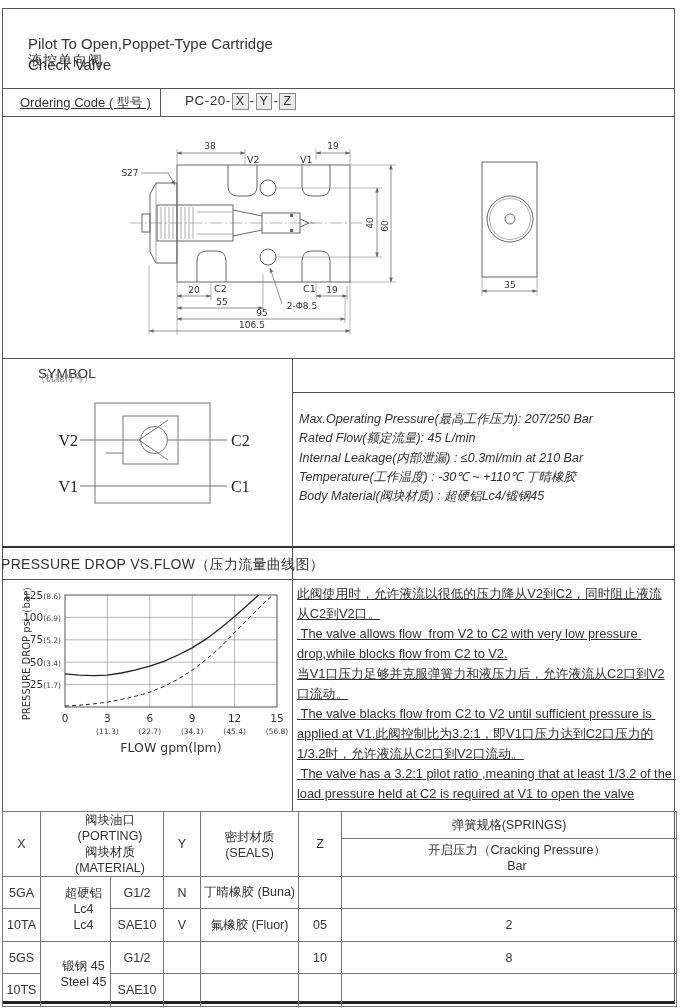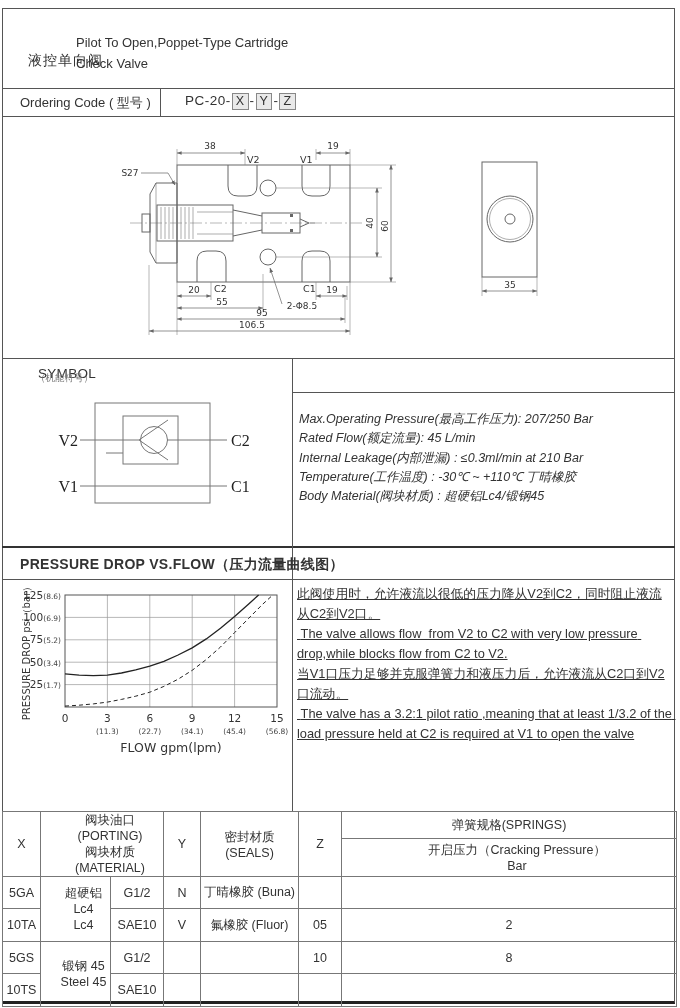--- a/index.html
+++ b/index.html
@@ -4,22 +4,22 @@
 <style>
   html,body{margin:0;padding:0;background:#fff;}
   .page{position:relative;width:680px;height:1008px;background:#fff;overflow:hidden;
         font-family:"Liberation Sans",sans-serif;color:#333;}
   .frame{position:absolute;left:2px;top:8px;width:673px;height:996px;box-sizing:border-box;
          border:1px solid #555;border-bottom:3px solid #222;}
   .hline{position:absolute;background:#555;height:1px;}
   .vline{position:absolute;background:#555;width:1px;}
   .abs{position:absolute;}
   .title-cn{left:28px;top:12px;font-size:14px;letter-spacing:1px;margin-top:40px;}
-  .title-en{left:28px;font-size:13px;margin-left:48px;}
-  .ord-label{left:20px;top:94px;font-size:13px;}
+  .title-en{left:28px;font-size:15px;}
+  .ord-label{left:20px;top:94px;font-size:13px;text-decoration:underline;}
   .ord-code{left:185px;top:93px;font-size:13.5px;letter-spacing:.5px;}
   .codebox{display:inline-block;border:1px solid #888;background:#e9e9e9;padding:0 3px;
            margin:0 1px;font-size:12.5px;line-height:15px;}
   .sec-title{font-size:13.5px;letter-spacing:.3px;}
   .sec-sub{font-size:9.5px;color:#777;}
   .speclines{left:299px;top:410px;font-size:12.5px;line-height:19.3px;white-space:nowrap;}
   .speclines p{margin:0;font-style:italic;}
   .oper{left:297px;top:584px;width:376px;font-size:12.8px;line-height:20px;text-decoration:underline;}
   .oper p{margin:0;white-space:pre-wrap;}
   
@@ -189,21 +189,21 @@
   </svg>
 
   <div class="abs speclines">
     <p>Max.Operating Pressure(最高工作压力): 207/250 Bar</p>
     <p>Rated Flow(额定流量): 45 L/min</p>
     <p>Internal Leakage(内部泄漏) : ≤0.3ml/min  at 210 Bar</p>
     <p>Temperature(工作温度) : -30℃ ~ +110℃ 丁晴橡胶</p>
     <p>Body Material(阀块材质) : 超硬铝Lc4/锻钢45</p>
   </div>
 
-  <div class="abs sec-title" style="left:20px;top:556px;font-size:14px;font-weight:bold;">PRESSURE DROP VS.FLOW（压力流量曲线图）</div>
+  <div class="abs sec-title" style="left:1px;top:556px;font-size:14px;">PRESSURE DROP VS.FLOW（压力流量曲线图）</div>
   <svg id="chart-svg" class="abs" style="left:0;top:578px;" width="292" height="234" viewBox="0 0 292 234">
       <line x1="107.4" y1="17" x2="107.4" y2="129" class="grid"></line>
       <line x1="149.8" y1="17" x2="149.8" y2="129" class="grid"></line>
       <line x1="192.2" y1="17" x2="192.2" y2="129" class="grid"></line>
       <line x1="234.60000000000002" y1="17" x2="234.60000000000002" y2="129" class="grid"></line>
       <line x1="65" y1="106.6" x2="277" y2="106.6" class="grid"></line>
       <line x1="65" y1="84.19999999999999" x2="277" y2="84.19999999999999" class="grid"></line>
       <line x1="65" y1="61.8" x2="277" y2="61.8" class="grid"></line>
       <line x1="65" y1="39.39999999999999" x2="277" y2="39.39999999999999" class="grid"></line>
       <rect x="65" y="17" width="212" height="112" class="plotborder"></rect>
@@ -226,20 +226,21 @@
       <path d="M65.0,95.8 L79.1,97.2 L93.3,97.6 L107.4,97.2 L121.5,95.0 L135.7,91.8 L149.8,88.2 L163.9,83.3 L178.1,77.0 L192.2,69.9 L206.3,60.9 L220.5,50.2 L234.6,38.5 L248.7,26.0 L258.6,17.0" class="curve solid"></path>
       <path d="M65.0,128.1 L79.1,127.2 L93.3,125.9 L107.4,124.1 L121.5,121.4 L135.7,118.2 L149.8,114.2 L163.9,108.4 L178.1,101.2 L192.2,92.3 L206.3,81.5 L220.5,69.0 L234.6,54.6 L248.7,40.3 L262.9,26.0 L272.8,17.0" class="curve dashed"></path>
       <text x="171" y="174" class="axislabel">FLOW gpm(lpm)</text>
       <text x="30" y="73" class="axislabel ylab" transform="rotate(-90 30 73)">PRESSURE DROP psi（bar）</text>
     </svg>
 
   <div class="abs oper">
     <p>此阀使用时，允许液流以很低的压力降从V2到C2，同时阻止液流从C2到V2口。</p>
     <p> The valve allows flow  from V2 to C2 with very low pressure drop,while blocks flow from C2 to V2.</p>
     <p>当V1口压力足够并克服弹簧力和液压力后，允许液流从C2口到V2口流动。</p>
+    <p> The valve blacks flow from C2 to V2 until sufficient pressure is applied at V1.此阀控制比为3.2:1，即V1口压力达到C2口压力的1/3.2时，允许液流从C2口到V2口流动。</p>
     <p> The valve has a 3.2:1 pilot ratio ,meaning that at least 1/3.2 of the load pressure held at C2 is required at V1 to open the valve</p>
   </div>
 
   <table class="spec">
     <colgroup>
       <col style="width:38px">
         <col style="width:70px">
         <col style="width:53px">
         <col style="width:37px">
       <col style="width:98px">

